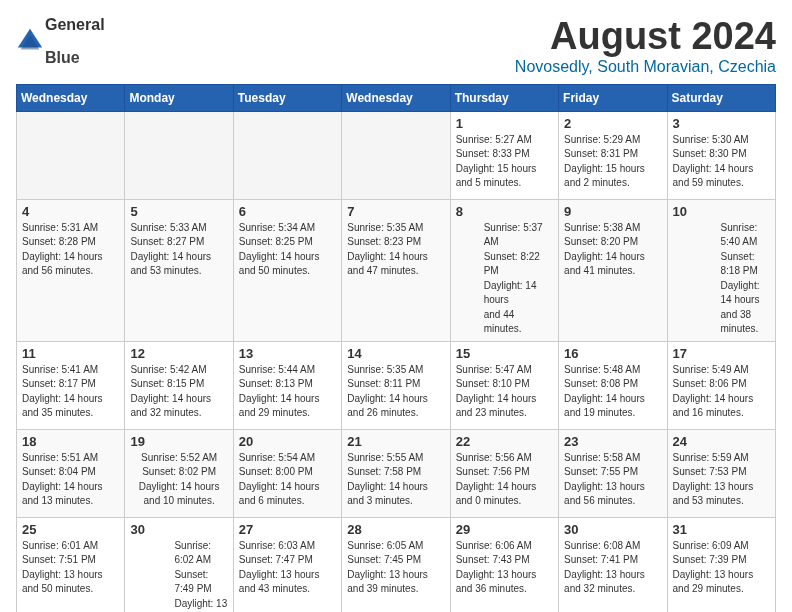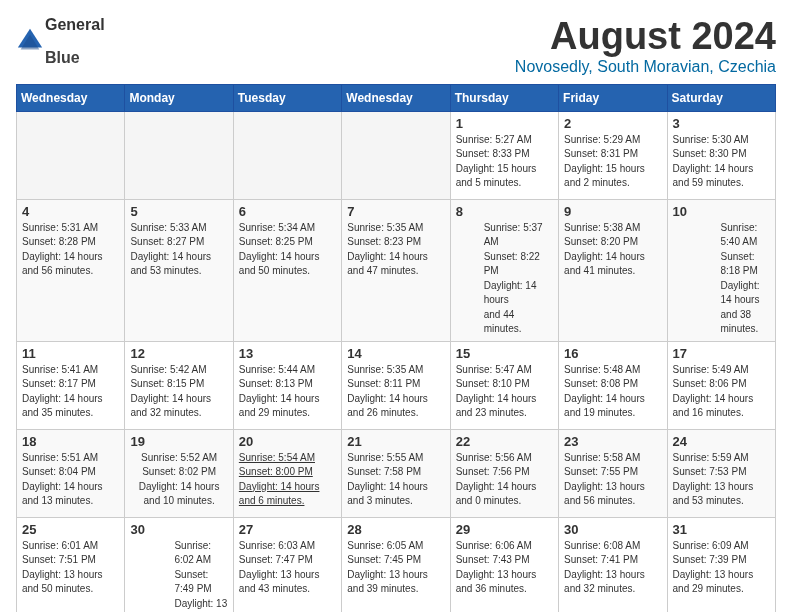--- a/index.html
+++ b/index.html
@@ -268,21 +268,21 @@
         </td>
         <td>
           <span class="day-number">19</span>
           <div class="day-info" style="white-space: pre-line; text-align: center;">Sunrise: 5:52 AM
 Sunset: 8:02 PM
 Daylight: 14 hours
 and 10 minutes.</div>
         </td>
         <td>
           <span class="day-number">20</span>
-          <div class="day-info" style="white-space: pre-line; text-decoration: underline;">Sunrise: 5:54 AM
+          <div class="day-info" style="white-space: pre-line;">Sunrise: 5:54 AM
 Sunset: 8:00 PM
 Daylight: 14 hours
 and 6 minutes.</div>
         </td>
         <td>
           <span class="day-number">21</span>
           <div class="day-info" style="white-space: pre-line;">Sunrise: 5:55 AM
 Sunset: 7:58 PM
 Daylight: 14 hours
 and 3 minutes.</div>

